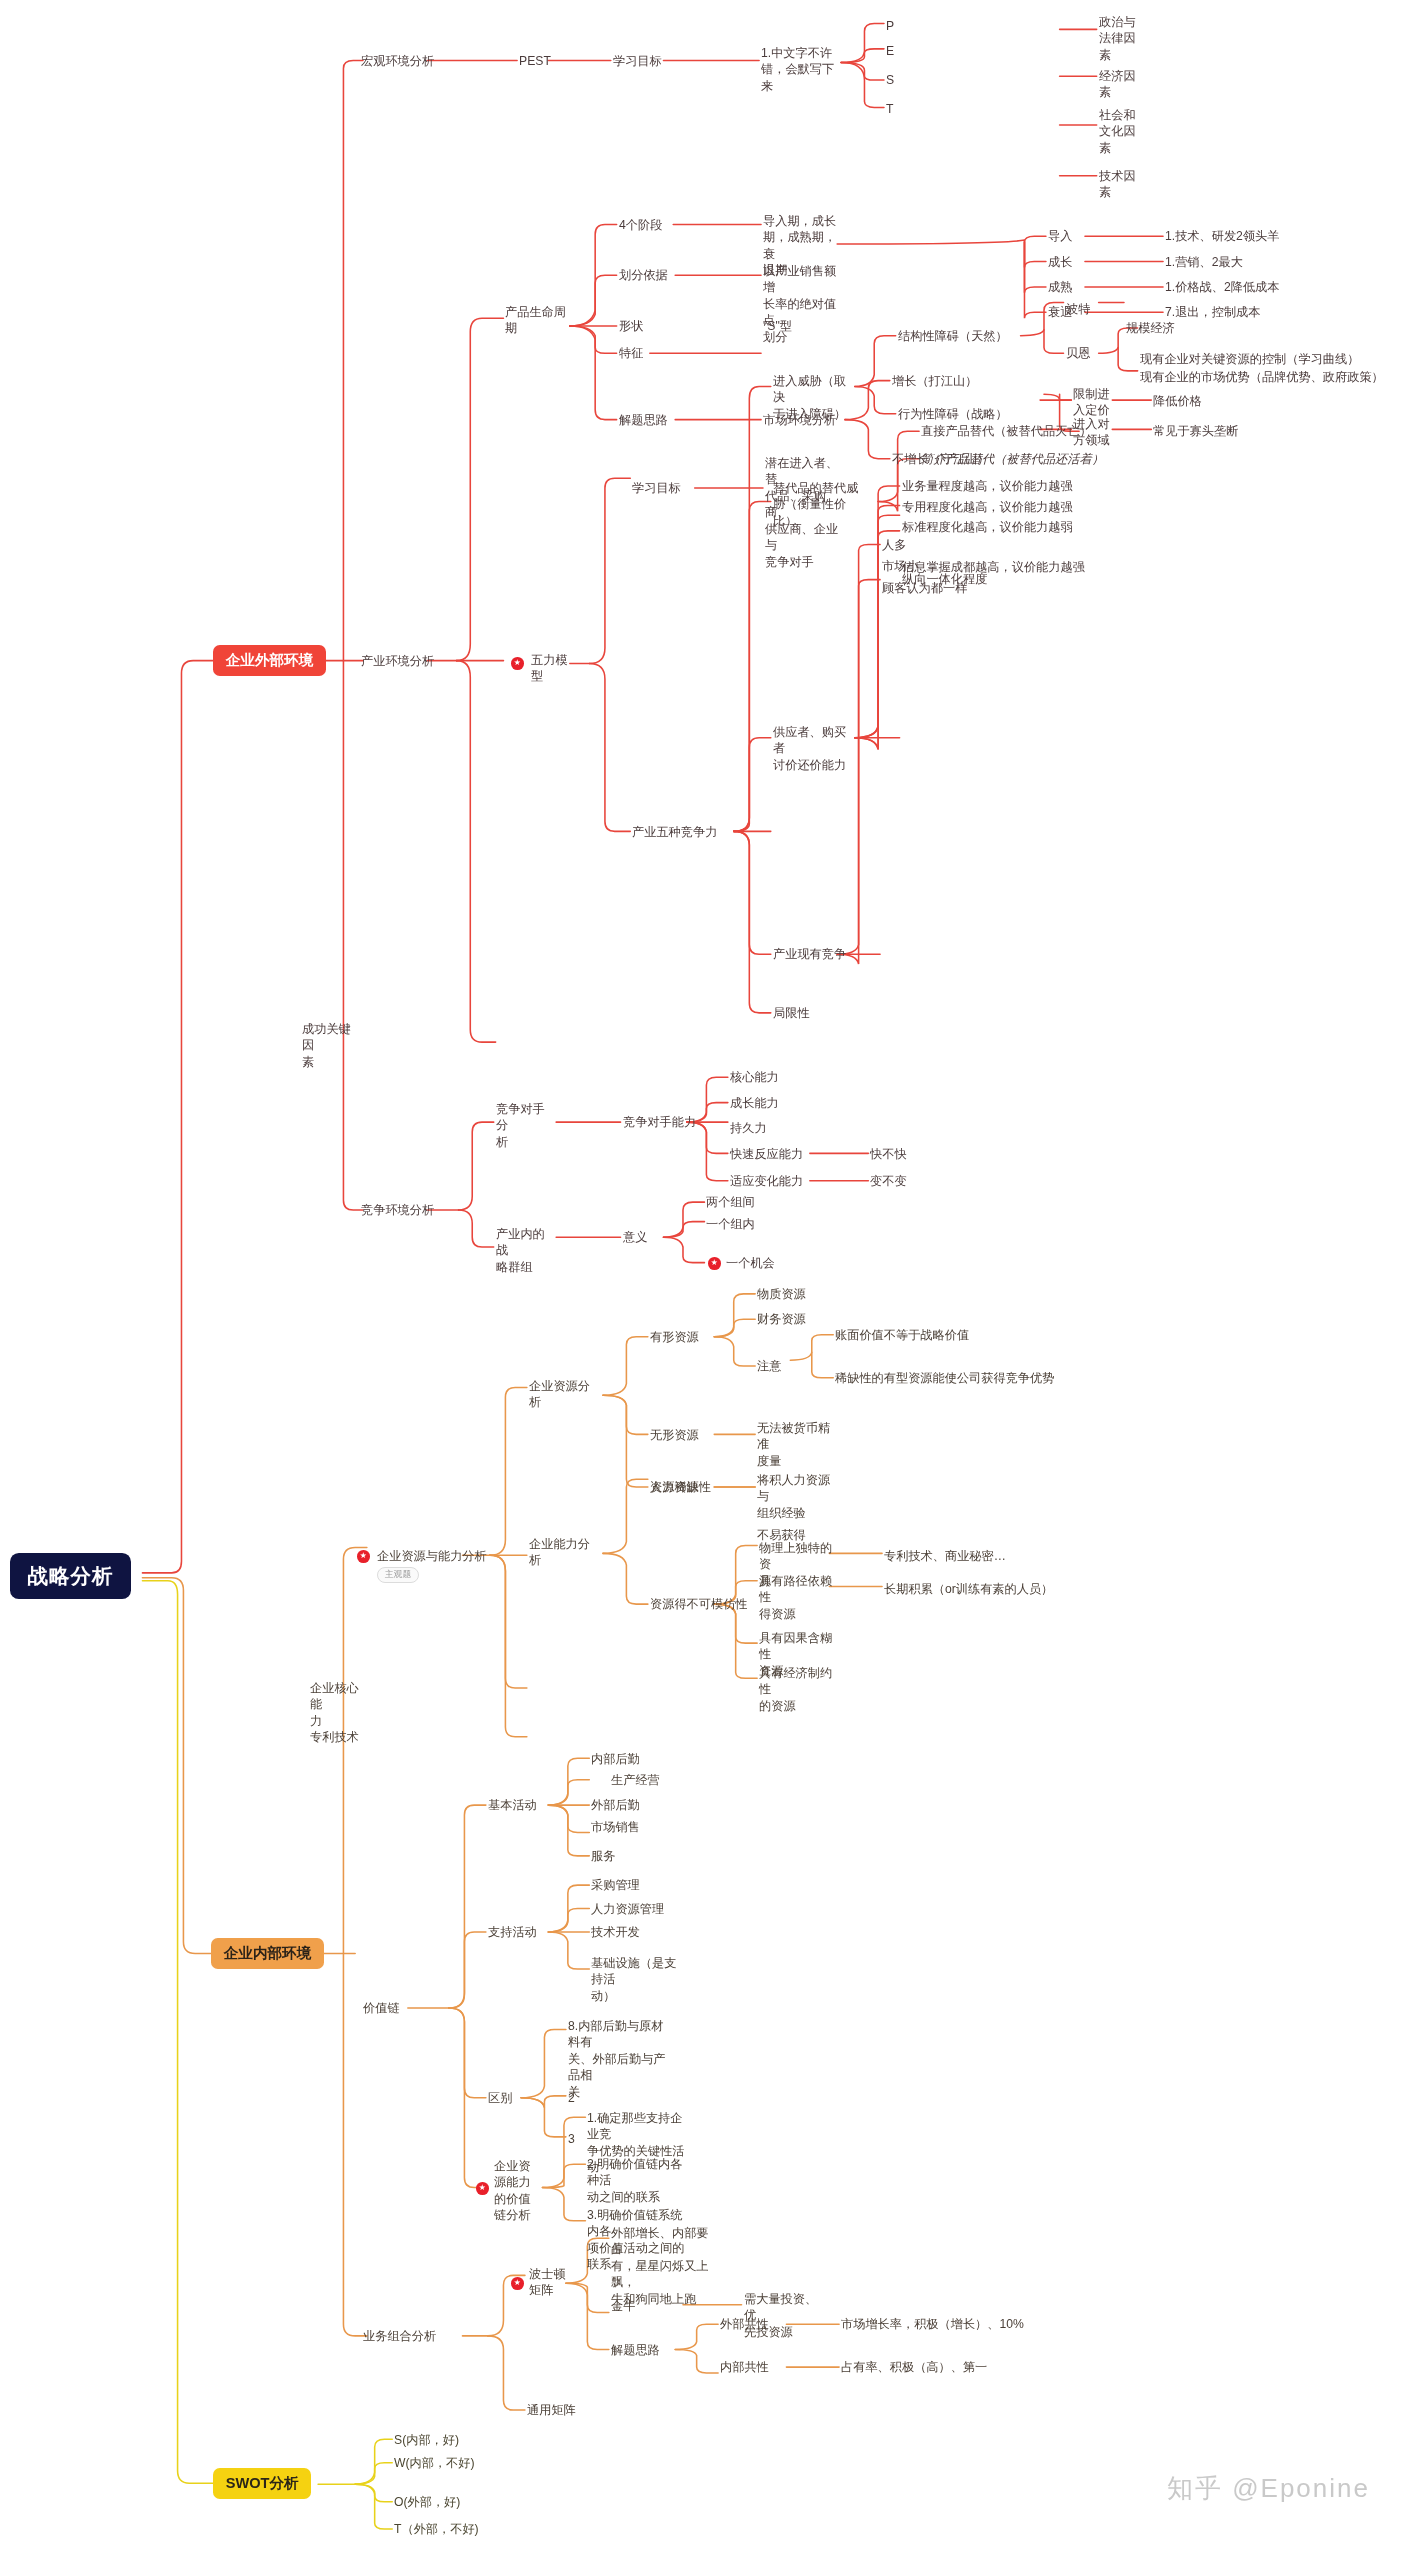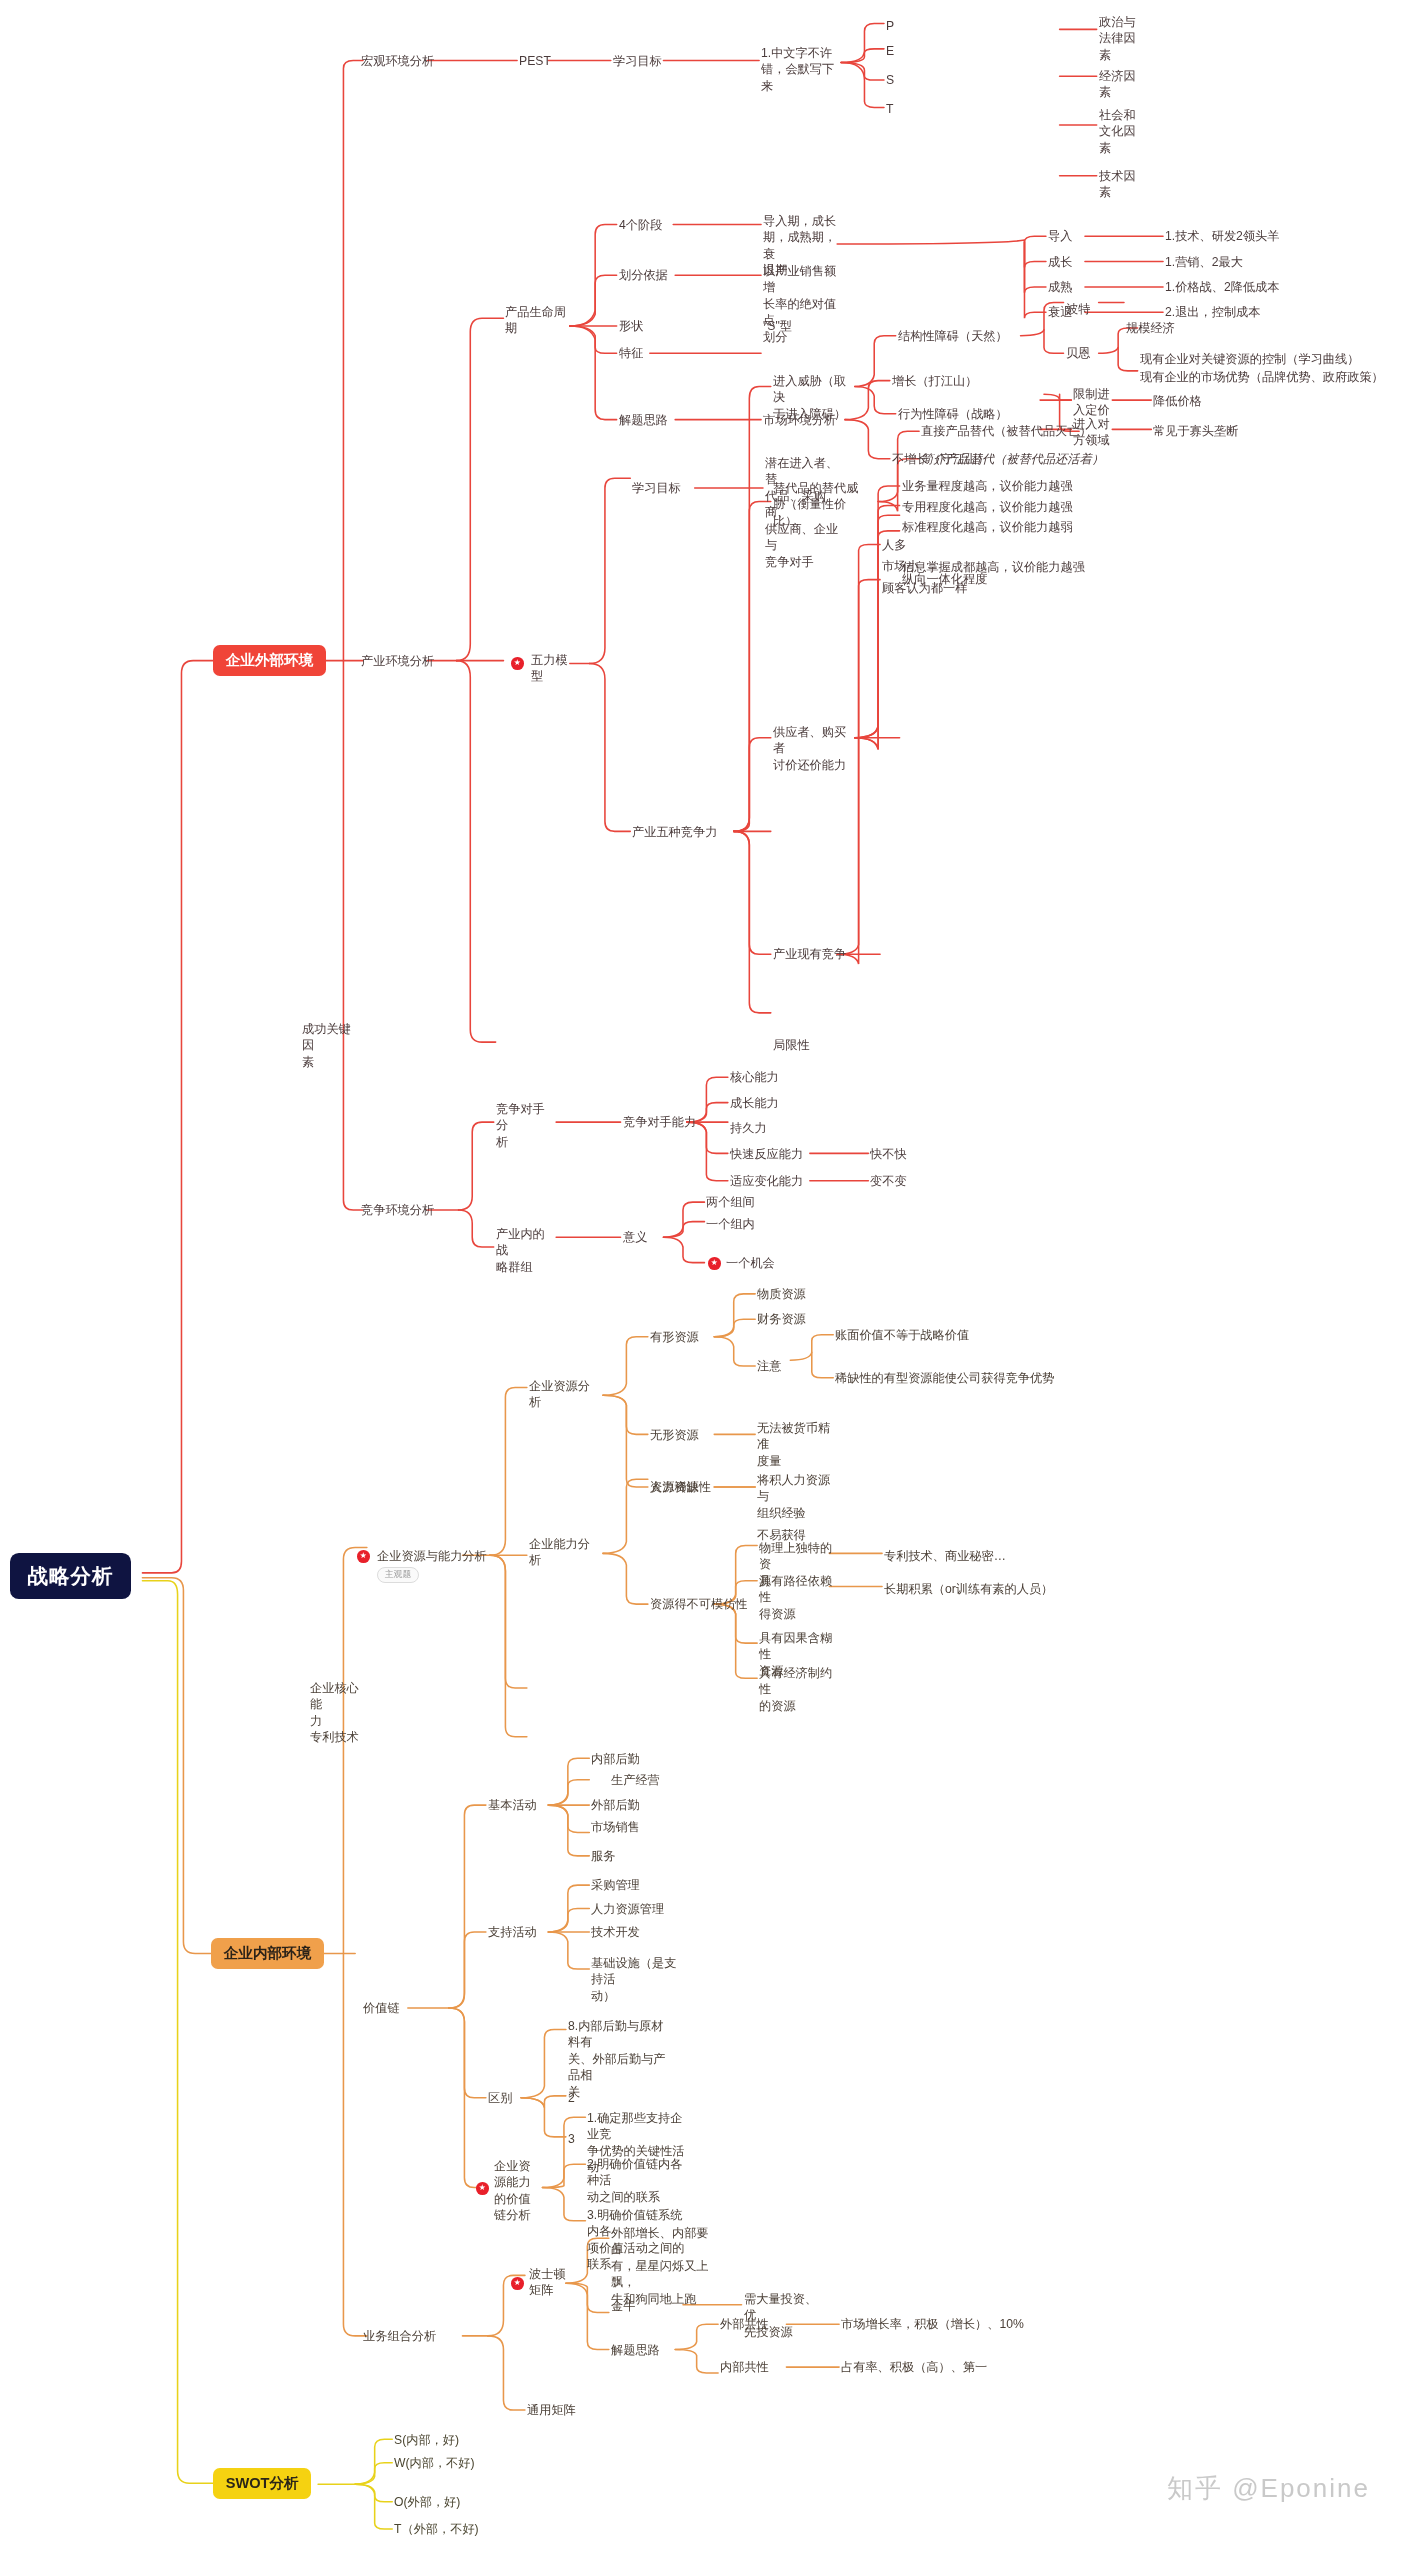--- a/index.html
+++ b/index.html
@@ -261,21 +261,21 @@
 <div class="node r" style="left:892px;top:373px;">增长（打江山）</div>
 <div class="node r" style="left:892px;top:451px;">不增长（守江山）</div>
 
 <div class="node r" style="left:1048px;top:228px;">导入</div>
 <div class="node r" style="left:1048px;top:254px;">成长</div>
 <div class="node r" style="left:1048px;top:279px;">成熟</div>
 <div class="node r" style="left:1048px;top:304px;">衰退</div>
 <div class="node r" style="left:1165px;top:228px;">1.技术、研发2领头羊</div>
 <div class="node r" style="left:1165px;top:254px;">1.营销、2最大</div>
 <div class="node r" style="left:1165px;top:279px;">1.价格战、2降低成本</div>
-<div class="node r" style="left:1165px;top:304px;">2.退出，控制成本</div>
+<div class="node r" style="left:1165px;top:304px;">7.退出，控制成本</div>
 
 <span class="star" style="left:511px;top:657px;">★</span>
 <div class="node r" style="left:531px;top:652px;width:39px;">五力模型</div>
 <div class="node r" style="left:632px;top:480px;">学习目标</div>
 <div class="node r" style="left:765px;top:455px;width:78px;">潜在进入者、替
 代品、采购商、
 供应商、企业与
 竞争对手</div>
 <div class="node r" style="left:632px;top:824px;">产业五种竞争力</div>
 
@@ -306,21 +306,21 @@
 <div class="node r" style="left:902px;top:478px;">业务量程度越高，议价能力越强</div>
 <div class="node r" style="left:902px;top:499px;">专用程度化越高，议价能力越强</div>
 <div class="node r" style="left:902px;top:519px;">标准程度化越高，议价能力越弱</div>
 <div class="node r" style="left:902px;top:539px;margin-top:32px;">纵向一体化程度</div>
 <div class="node r" style="left:902px;top:559px;">信息掌握成都越高，议价能力越强</div>
 
 <div class="node r" style="left:773px;top:946px;">产业现有竞争</div>
 <div class="node r" style="left:882px;top:537px;">人多</div>
 <div class="node r" style="left:882px;top:558px;">市场小</div>
 <div class="node r" style="left:882px;top:580px;">顾客认为都一样</div>
-<div class="node r" style="left:773px;top:1005px;margin-top:32px;">局限性</div>
+<div class="node r" style="left:773px;top:1005px;">局限性</div>
 
 <div class="node r" style="left:302px;top:1021px;width:59px;">成功关键因
 素</div>
 
 <div class="node r" style="left:361px;top:1202px;">竞争环境分析</div>
 <div class="node r" style="left:496px;top:1101px;width:60px;">竞争对手分
 析</div>
 <div class="node r" style="left:623px;top:1114px;">竞争对手能力</div>
 <div class="node r" style="left:730px;top:1069px;">核心能力</div>
 <div class="node r" style="left:730px;top:1095px;">成长能力</div>

